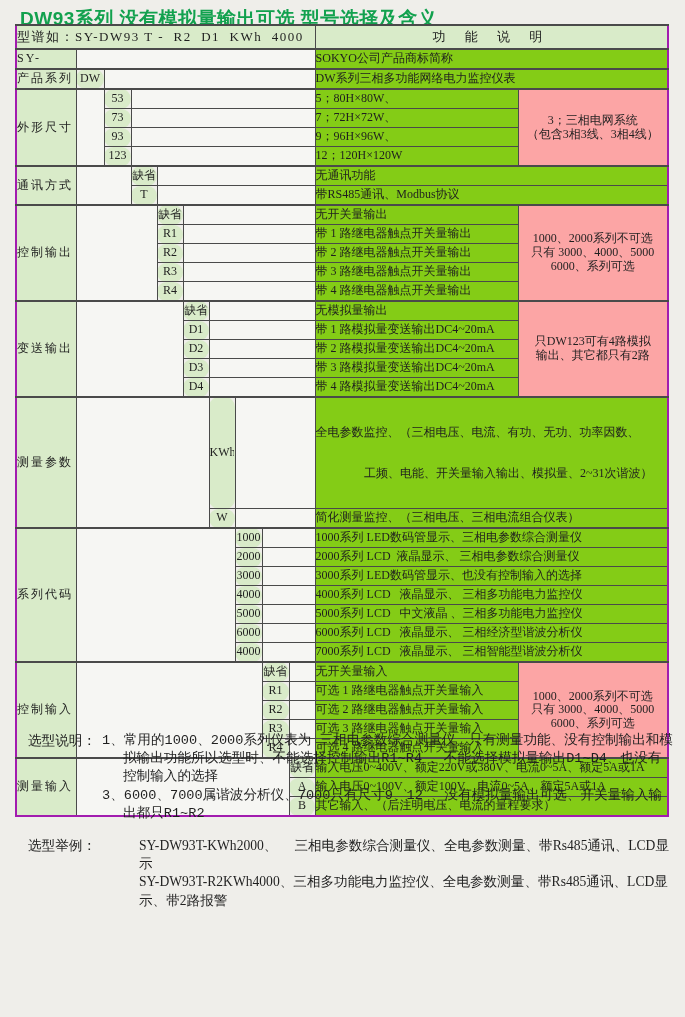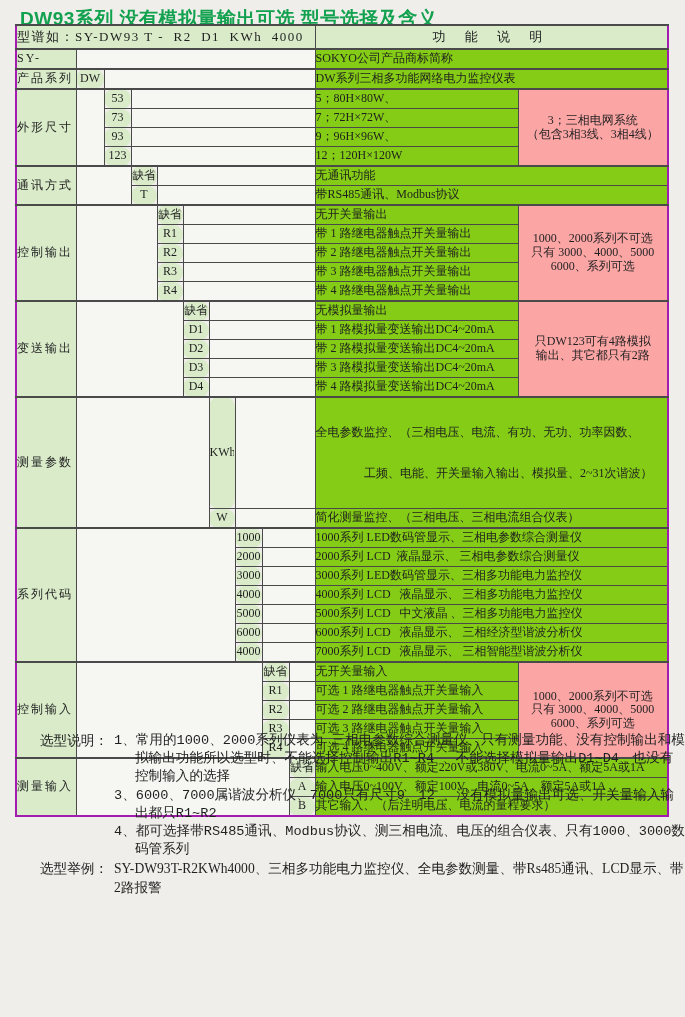--- a/index.html
+++ b/index.html
@@ -40,28 +40,28 @@
   td.gap { background:#f6f6f3; }
   td.desc { background:#84cc16; padding-left:7px; }
   td.note {
     background:#fca5a5; text-align:center;
     white-space:pre-line; line-height:1.8; font-size:12px;
   }
   tr.tall td { height:36px; }
   .l2 { padding-left:34px;text-align:center; }
 
   .bottom {
-    position:absolute; left:40px; top:732px; width:645px;
+    position:absolute; left:28px; top:732px; width:645px;
     font-size:13.6px; line-height:1.34;
   }
   .brow { display:flex; }
   .blabel { flex:0 0 74px; white-space:nowrap; }
   .bcontent { flex:1; }
   .item { padding-left:21px; text-indent:-21px;font-family:Liberation Mono, monospace; }
-  .examples { margin-top:1px; }
+  .examples { margin-top:14px;gap:37px; }
 </style>
 </head>
 <body>
 
 <div class="page">
 
   <div class="title">DW93系列 没有模拟量输出可选 型号选择及含义</div>
 
   <table class="spec">
     <colgroup>
@@ -221,21 +221,21 @@
       <td class="desc" colspan="2">1000系列 LED数码管显示、三相电参数综合测量仪</td>
     </tr>
     <tr>
       <td class="code">2000</td>
       <td class="gap" colspan="2"></td>
       <td class="desc" colspan="2">2000系列 LCD  液晶显示、 三相电参数综合测量仪</td>
     </tr>
     <tr>
       <td class="code">3000</td>
       <td class="gap" colspan="2"></td>
-      <td class="desc" colspan="2">3000系列 LED数码管显示、三相多功能电力监控仪</td>
+      <td class="desc" colspan="2">3000系列 LED数码管显示、也没有控制输入的选择</td>
     </tr>
     <tr>
       <td class="code">4000</td>
       <td class="gap" colspan="2"></td>
       <td class="desc" colspan="2">4000系列 LCD   液晶显示、 三相多功能电力监控仪</td>
     </tr>
     <tr>
       <td class="code">5000</td>
       <td class="gap" colspan="2"></td>
       <td class="desc" colspan="2">5000系列 LCD   中文液晶 、三相多功能电力监控仪</td>
@@ -298,24 +298,24 @@
     </tr>
   </tbody>
     </table>
 
   <div class="bottom">
     <div class="brow">
       <div class="blabel">选型说明：</div>
       <div class="bcontent">
         <div class="item">1、常用的1000、2000系列仪表为 三相电参数综合测量仪、只有测量功能、没有控制输出和模拟输出功能所以选型时、不能选择控制输出R1~R4 、不能选择模拟量输出D1~D4、也没有控制输入的选择</div>
         <div class="item">3、6000、7000属谐波分析仪、7000只有尺寸9、12 、没有模拟量输出可选、开关量输入输出都只R1~R2</div>
-        <div class="item">4、都可选择带RS485通讯、Modbus协议、测三相电流、电压的组合仪表、只有1000、3000数码管系列</div>
       </div>
     </div>
     <div class="brow examples">
       <div class="blabel">选型举例：</div>
       <div class="bcontent">
+        <div>SY-DW93T-KWh2000、　 三相电参数综合测量仪、全电参数测量、带Rs485通讯、LCD显示</div>
         <div>SY-DW93T-R2KWh4000、三相多功能电力监控仪、全电参数测量、带Rs485通讯、LCD显示、带2路报警</div>
       </div>
     </div>
   </div>
 
 </div>
 
 </body></html>

